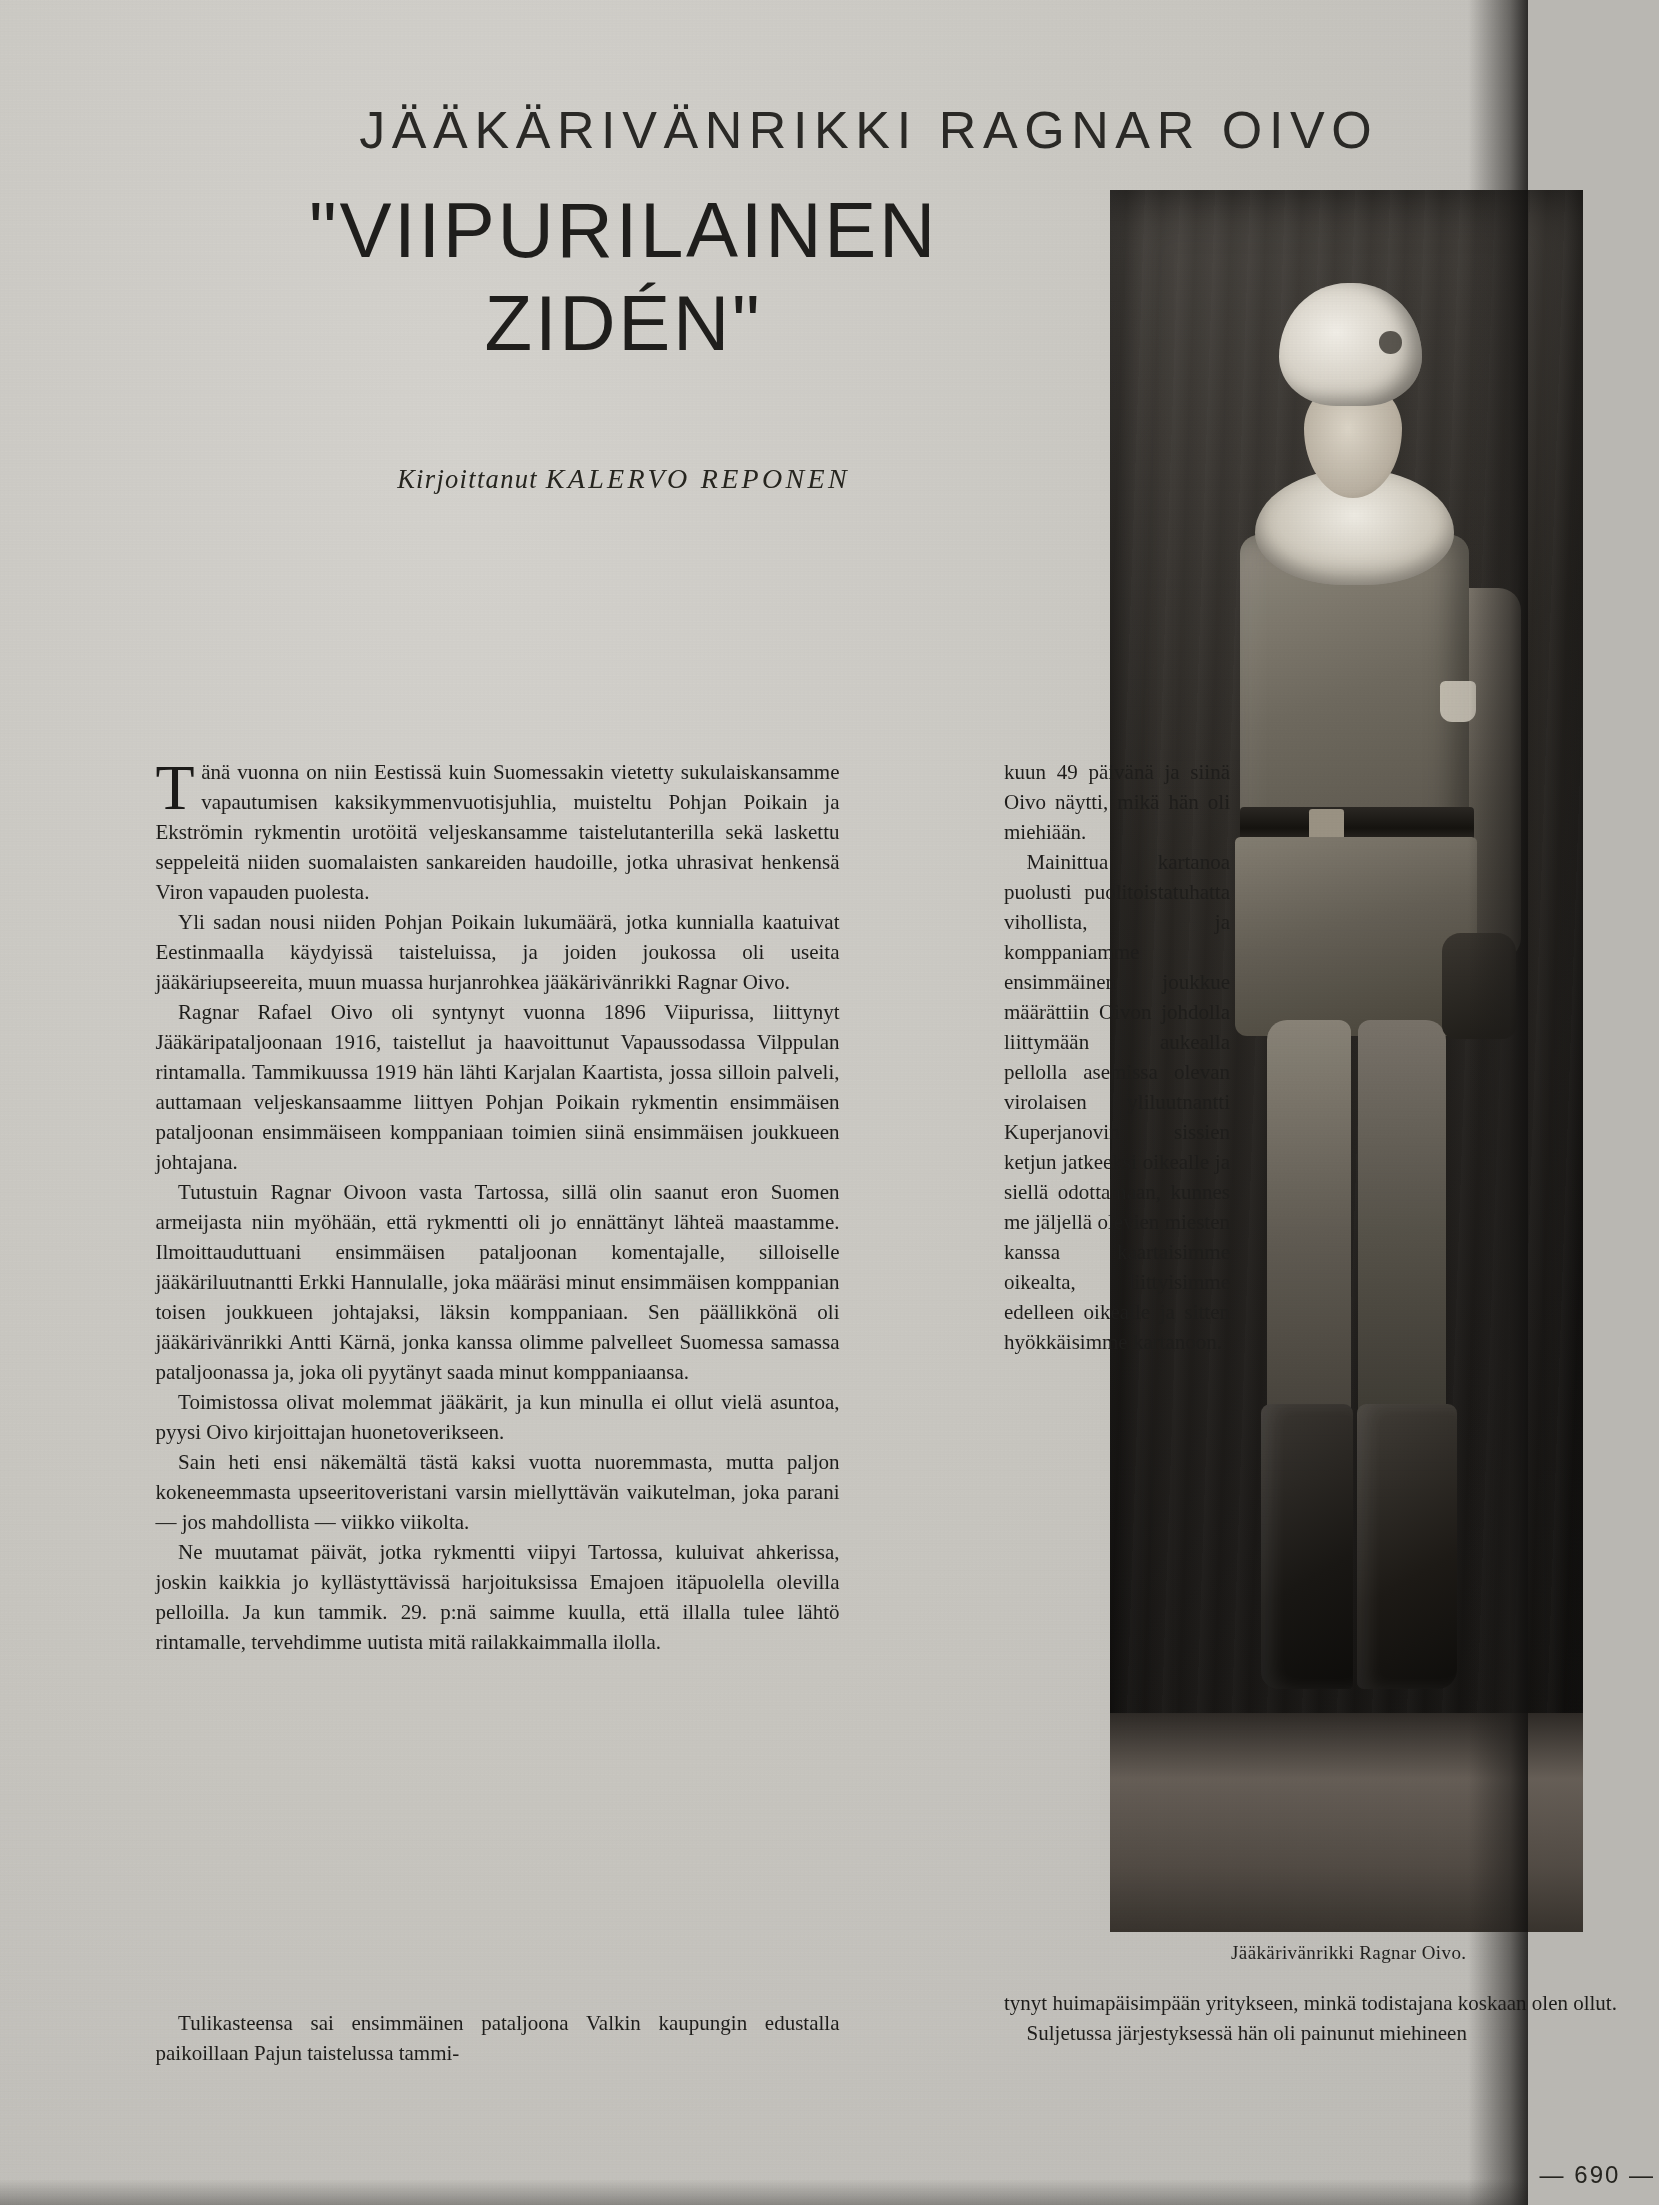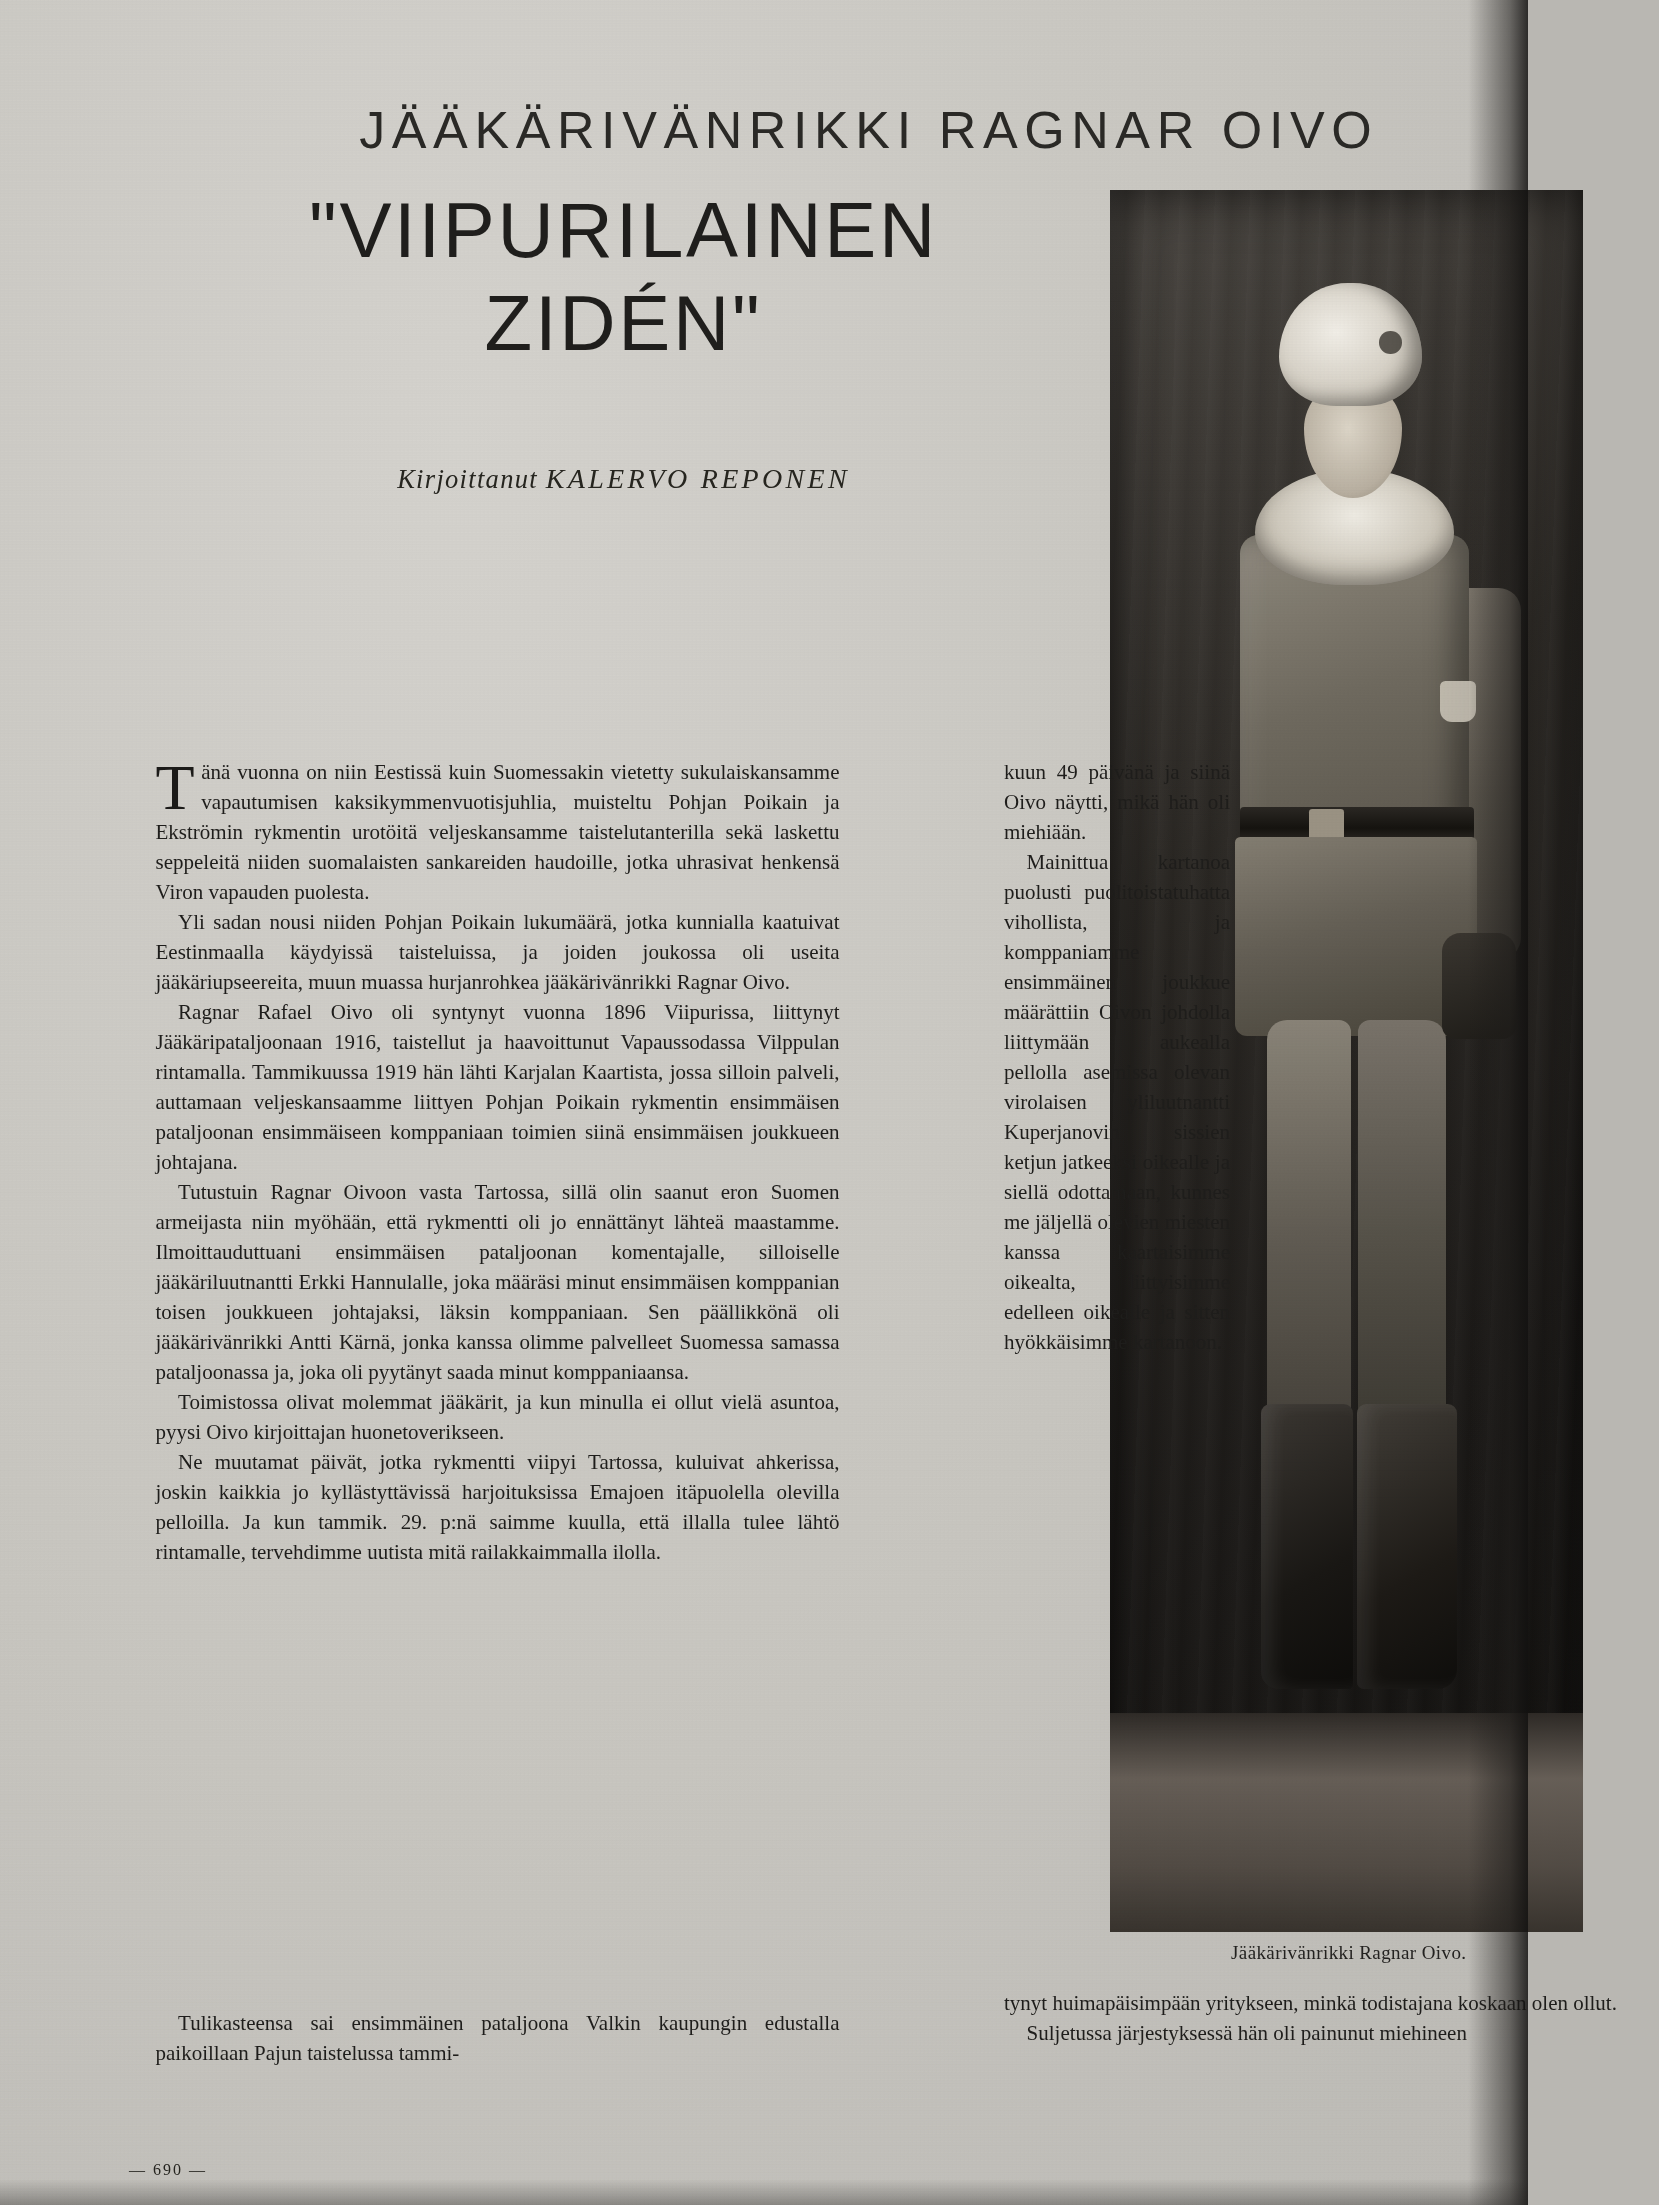--- a/index.html
+++ b/index.html
@@ -306,23 +306,23 @@
     top: 1908px;
     width: 703px;
   }
   .tail-right p { text-indent: 22.6px; }
 
   .folio {
     position: absolute;
     left: 0;
     top: 2081px;
     width: 1526px;
-    text-align: left;
-    font-family: Liberation Serif, serif;
-    font-size: 16px;
+    text-align: right;
+    font-family: Liberation Sans, sans-serif;
+    font-size: 24px;
     letter-spacing: 2px;
     color: #25241f;
   }
 </style>
 </head>
 <body>
 
 <div class="page">
 
   <div class="content">
@@ -360,20 +360,21 @@
     </div>
 
     <div class="caption">Jääkärivänrikki Ragnar Oivo.</div>
 
     <div class="col col-left">
       <p class="first dropcap-para"><span class="dropcap">T</span><span>änä vuonna on niin Eestissä kuin Suomessakin vietetty sukulaiskansamme vapautumisen kaksikymmenvuotisjuhlia, muisteltu Pohjan Poikain ja Ekströmin rykmentin urotöitä veljeskansamme taistelutanterilla sekä laskettu seppeleitä niiden suomalaisten sankareiden haudoille, jotka uhrasivat henkensä Viron vapauden puolesta.</span></p>
       <p>Yli sadan nousi niiden Pohjan Poikain lukumäärä, jotka kunnialla kaatuivat Eestinmaalla käydyissä taisteluissa, ja joiden joukossa oli useita jääkäriupseereita, muun muassa hurjanrohkea jääkärivänrikki Ragnar Oivo.</p>
       <p>Ragnar Rafael Oivo oli syntynyt vuonna 1896 Viipurissa, liittynyt Jääkäripataljoonaan 1916, taistellut ja haavoittunut Vapaussodassa Vilppulan rintamalla. Tammikuussa 1919 hän lähti Karjalan Kaartista, jossa silloin palveli, auttamaan veljeskansaamme liittyen Pohjan Poikain rykmentin ensimmäisen pataljoonan ensimmäiseen komppaniaan toimien siinä ensimmäisen joukkueen johtajana.</p>
       <p>Tutustuin Ragnar Oivoon vasta Tartossa, sillä olin saanut eron Suomen armeijasta niin myöhään, että rykmentti oli jo ennättänyt lähteä maastamme. Ilmoittauduttuani ensimmäisen pataljoonan komentajalle, silloiselle jääkäriluutnantti Erkki Hannulalle, joka määräsi minut ensimmäisen komppanian toisen joukkueen johtajaksi, läksin komppaniaan. Sen päällikkönä oli jääkärivänrikki Antti Kärnä, jonka kanssa olimme palvelleet Suomessa samassa pataljoonassa ja, joka oli pyytänyt saada minut komppaniaansa.</p>
       <p>Toimistossa olivat molemmat jääkärit, ja kun minulla ei ollut vielä asuntoa, pyysi Oivo kirjoittajan huonetoverikseen.</p>
+      <p>Sain heti ensi näkemältä tästä kaksi vuotta nuoremmasta, mutta paljon kokeneemmasta upseeritoveristani varsin miellyttävän vaikutelman, joka parani — jos mahdollista — viikko viikolta.</p>
       <p>Ne muutamat päivät, jotka rykmentti viipyi Tartossa, kuluivat ahkerissa, joskin kaikkia jo kyllästyttävissä harjoituksissa Emajoen itäpuolella olevilla pelloilla. Ja kun tammik. 29. p:nä saimme kuulla, että illalla tulee lähtö rintamalle, tervehdimme uutista mitä railakkaimmalla ilolla.</p>
     </div>
 
     <div class="col col-right">
       <p class="first">kuun 49 päivänä ja siinä Oivo näytti, mikä hän oli miehiään.</p>
       <p>Mainittua kartanoa puolusti puolitoistatuhatta vihollista, ja komppaniamme ensimmäinen joukkue määrättiin Oivon johdolla liittymään aukealla pellolla asemissa olevan virolaisen yliluutnantti Kuperjanovin sissien ketjun jatkeeksi oikealle ja siellä odottamaan, kunnes me jäljellä olevien miesten kanssa kaartaisimme oikealta, liittyisimme edelleen oikealle ja sitten hyökkäisimme kartanoon.</p>
     </div>
 
     <div class="col tail-left">
       <p>Tulikasteensa sai ensimmäinen pataljoona Valkin kaupungin edustalla paikoillaan Pajun taistelussa tammi-</p>

